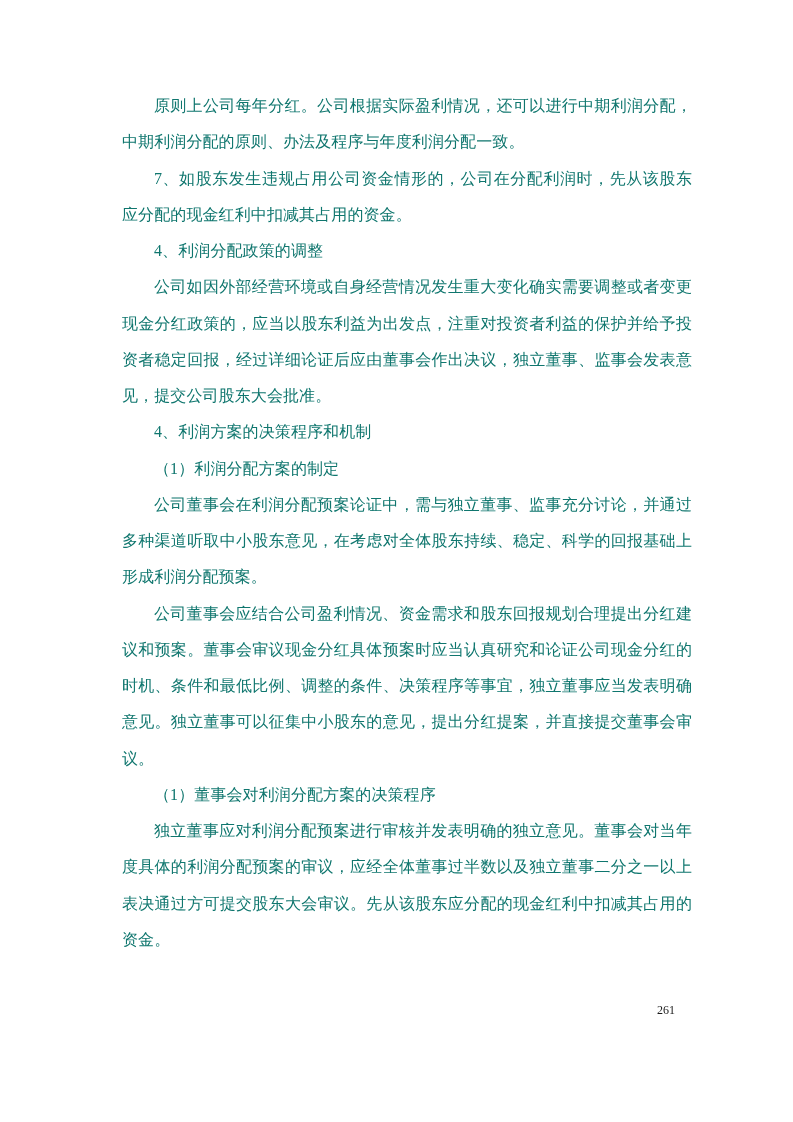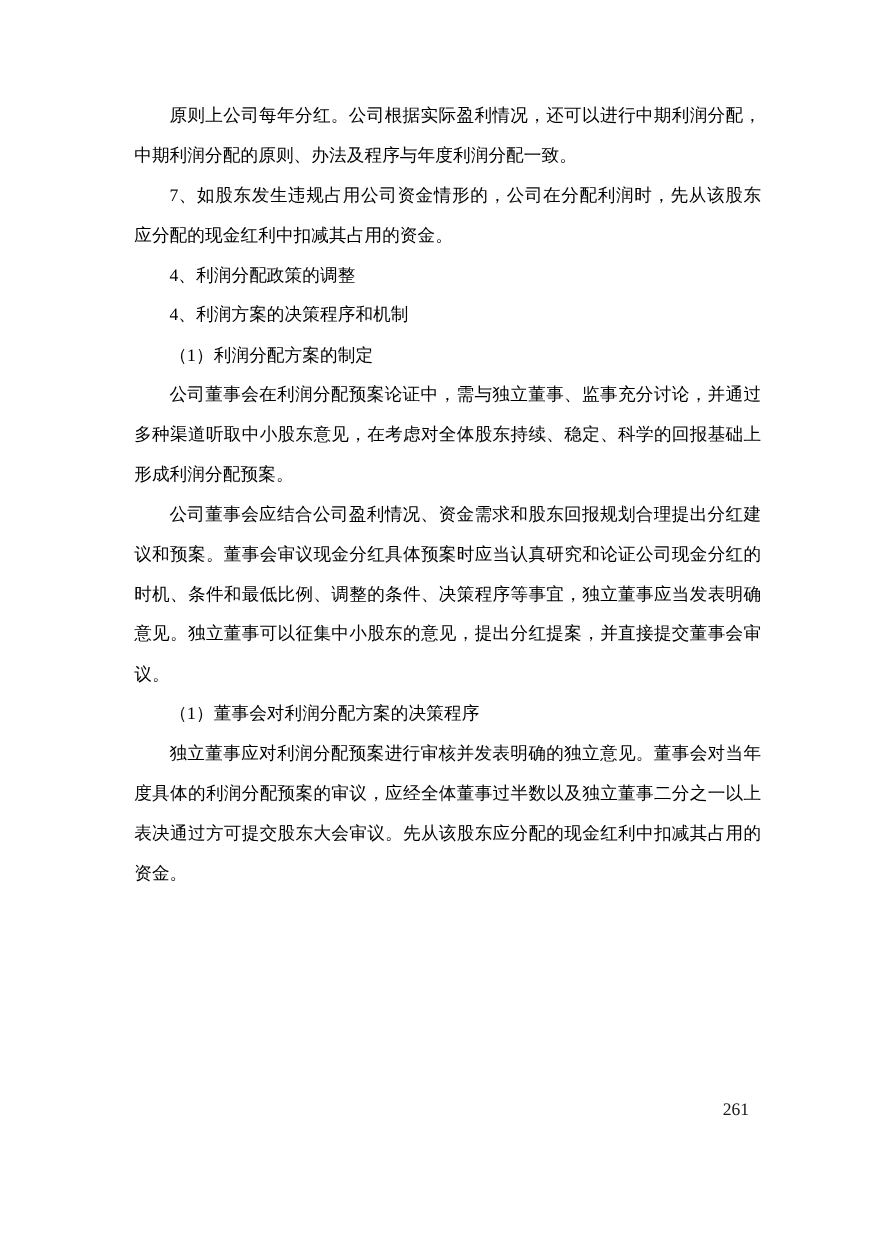--- a/index.html
+++ b/index.html
@@ -23,39 +23,40 @@
     width: 570px;
   }
   .doc-body p {
     margin: 0;
     padding: 0;
     font-size: 16px;
     line-height: 36.25px;
     text-align: justify;
     text-indent: 2em;
     letter-spacing: 0.1px;
-    color: #000000;
+    color: #0f766e;
   }
   .page-number {
     position: absolute;
     left: 657px;
     top: 1001px;
-    font-size: 16px;
+    font-size: 12px;
     line-height: 18px;
     color: #1a1a1a;
   }
 </style>
 </head>
 <body>
 
 <div class="page">
   <div class="doc-body" id="doc-body">
       <p>原则上公司每年分红。公司根据实际盈利情况，还可以进行中期利润分配，中期利润分配的原则、办法及程序与年度利润分配一致。</p>
       <p>7、如股东发生违规占用公司资金情形的，公司在分配利润时，先从该股东应分配的现金红利中扣减其占用的资金。</p>
       <p>4、利润分配政策的调整</p>
+      <p>公司如因外部经营环境或自身经营情况发生重大变化确实需要调整或者变更现金分红政策的，应当以股东利益为出发点，注重对投资者利益的保护并给予投资者稳定回报，经过详细论证后应由董事会作出决议，独立董事、监事会发表意见，提交公司股东大会批准。</p>
       <p>4、利润方案的决策程序和机制</p>
       <p>（1）利润分配方案的制定</p>
       <p>公司董事会在利润分配预案论证中，需与独立董事、监事充分讨论，并通过多种渠道听取中小股东意见，在考虑对全体股东持续、稳定、科学的回报基础上形成利润分配预案。</p>
       <p>公司董事会应结合公司盈利情况、资金需求和股东回报规划合理提出分红建议和预案。董事会审议现金分红具体预案时应当认真研究和论证公司现金分红的时机、条件和最低比例、调整的条件、决策程序等事宜，独立董事应当发表明确意见。独立董事可以征集中小股东的意见，提出分红提案，并直接提交董事会审议。</p>
       <p>（1）董事会对利润分配方案的决策程序</p>
       <p>独立董事应对利润分配预案进行审核并发表明确的独立意见。董事会对当年度具体的利润分配预案的审议，应经全体董事过半数以及独立董事二分之一以上表决通过方可提交股东大会审议。先从该股东应分配的现金红利中扣减其占用的资金。</p>
     </div>
   <div class="page-number">261</div>
 </div>
 

